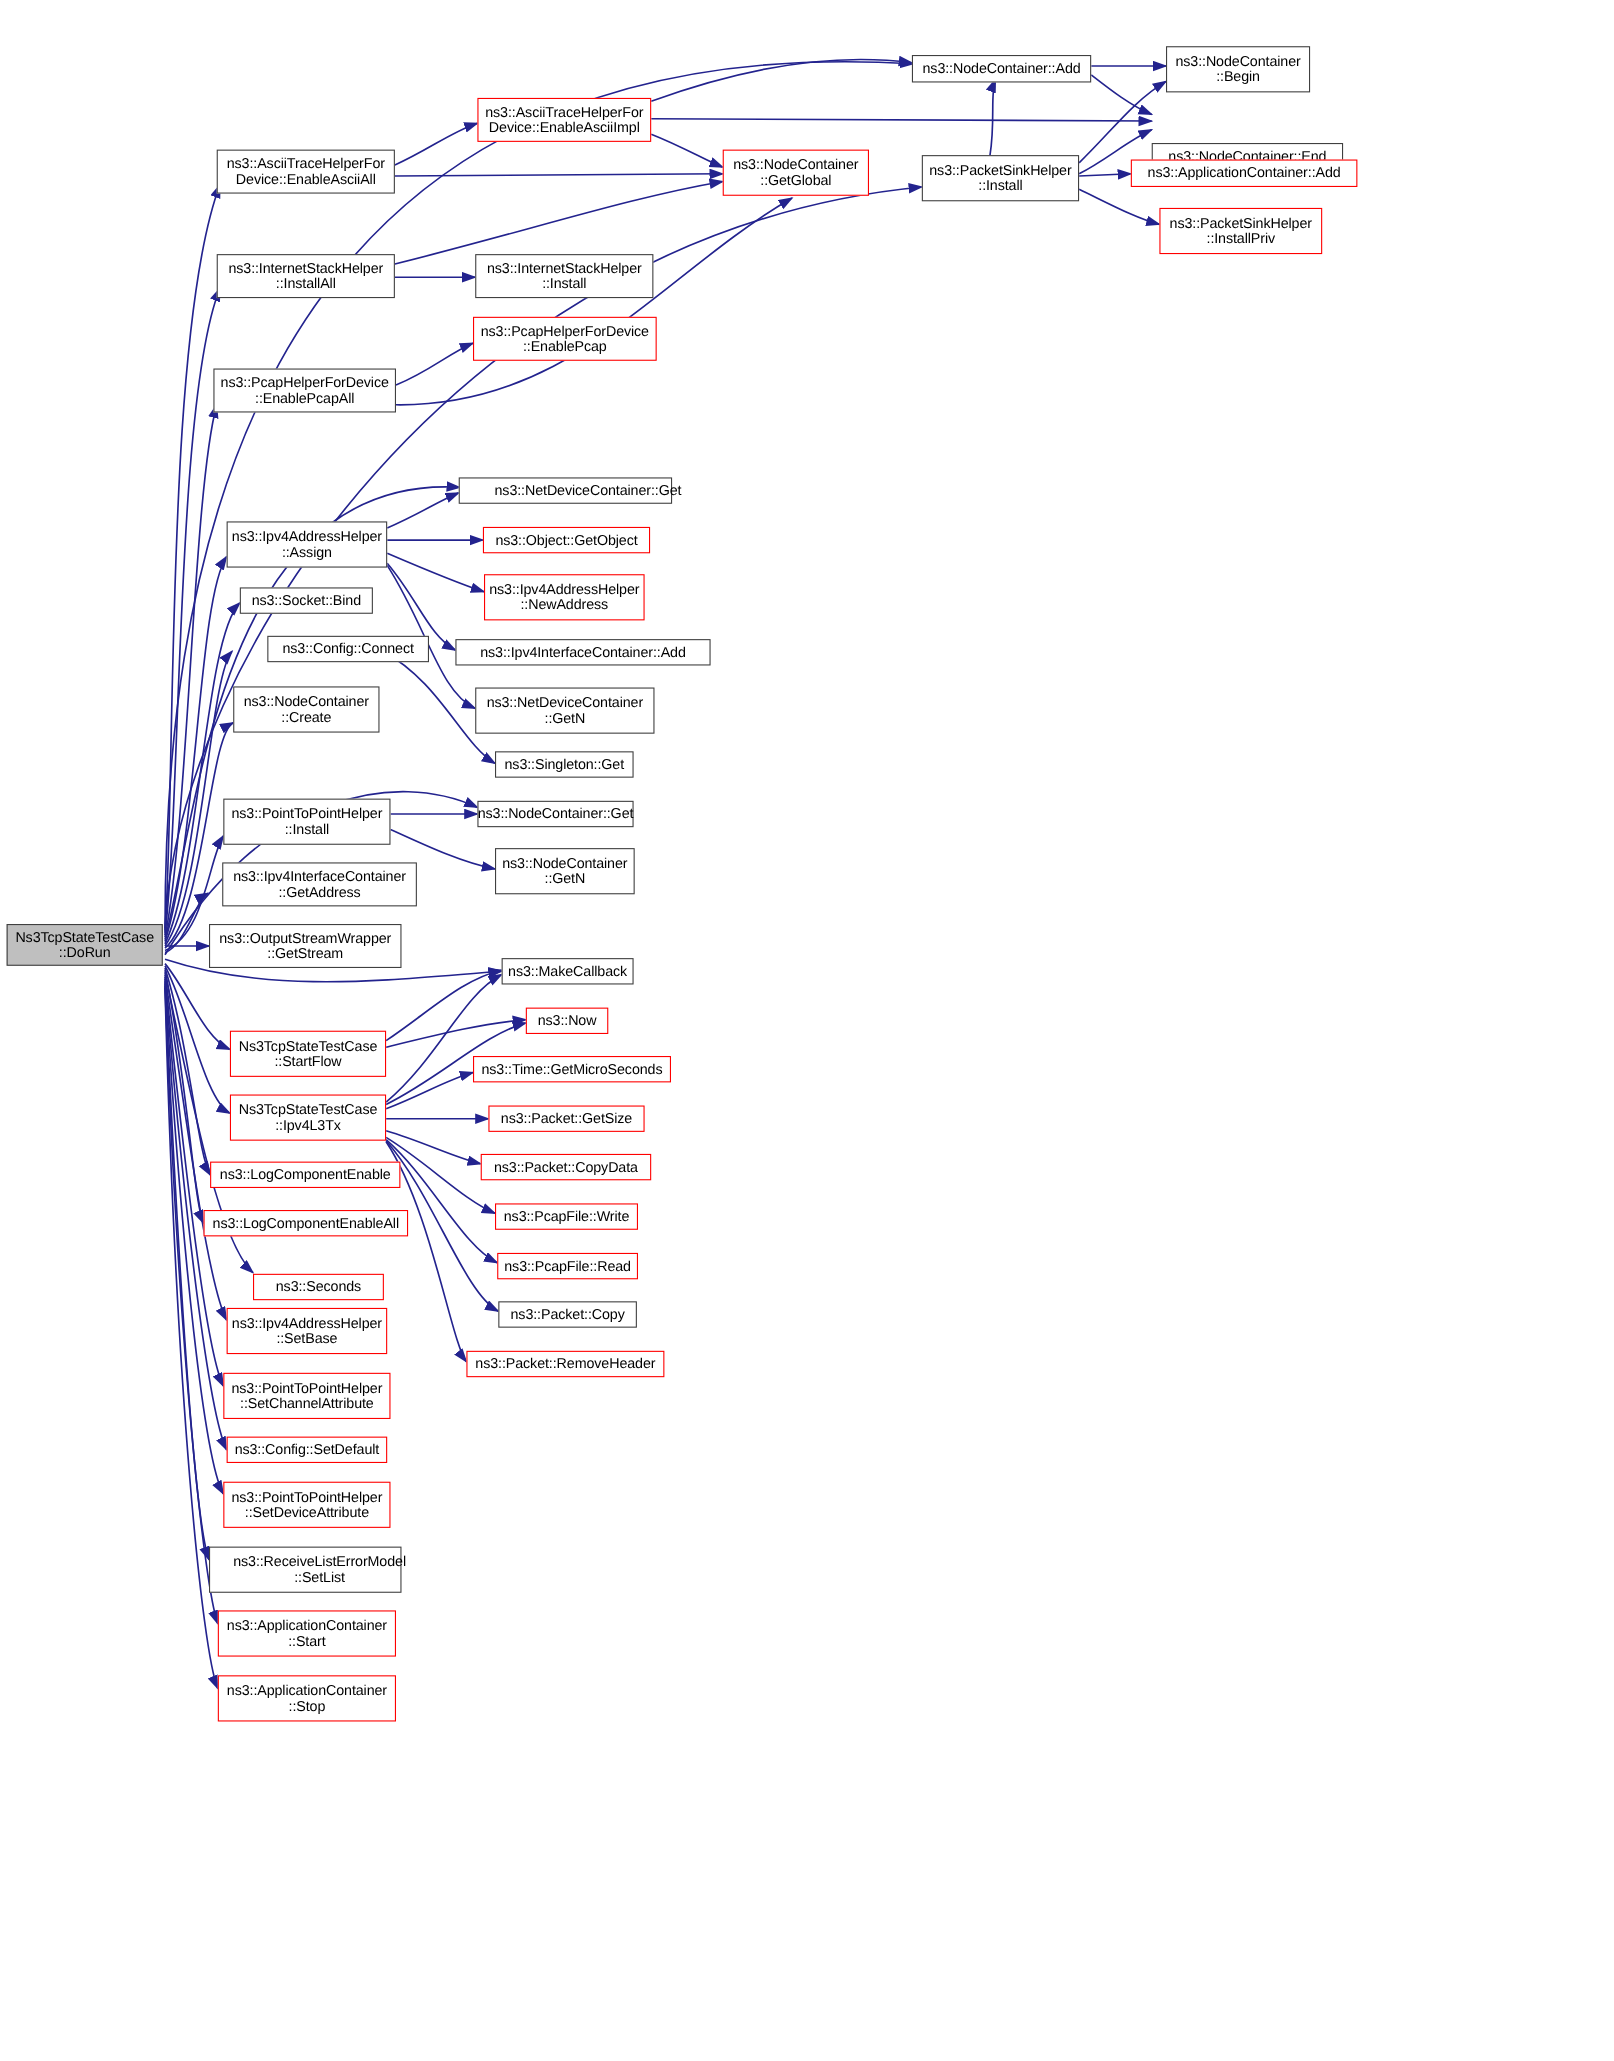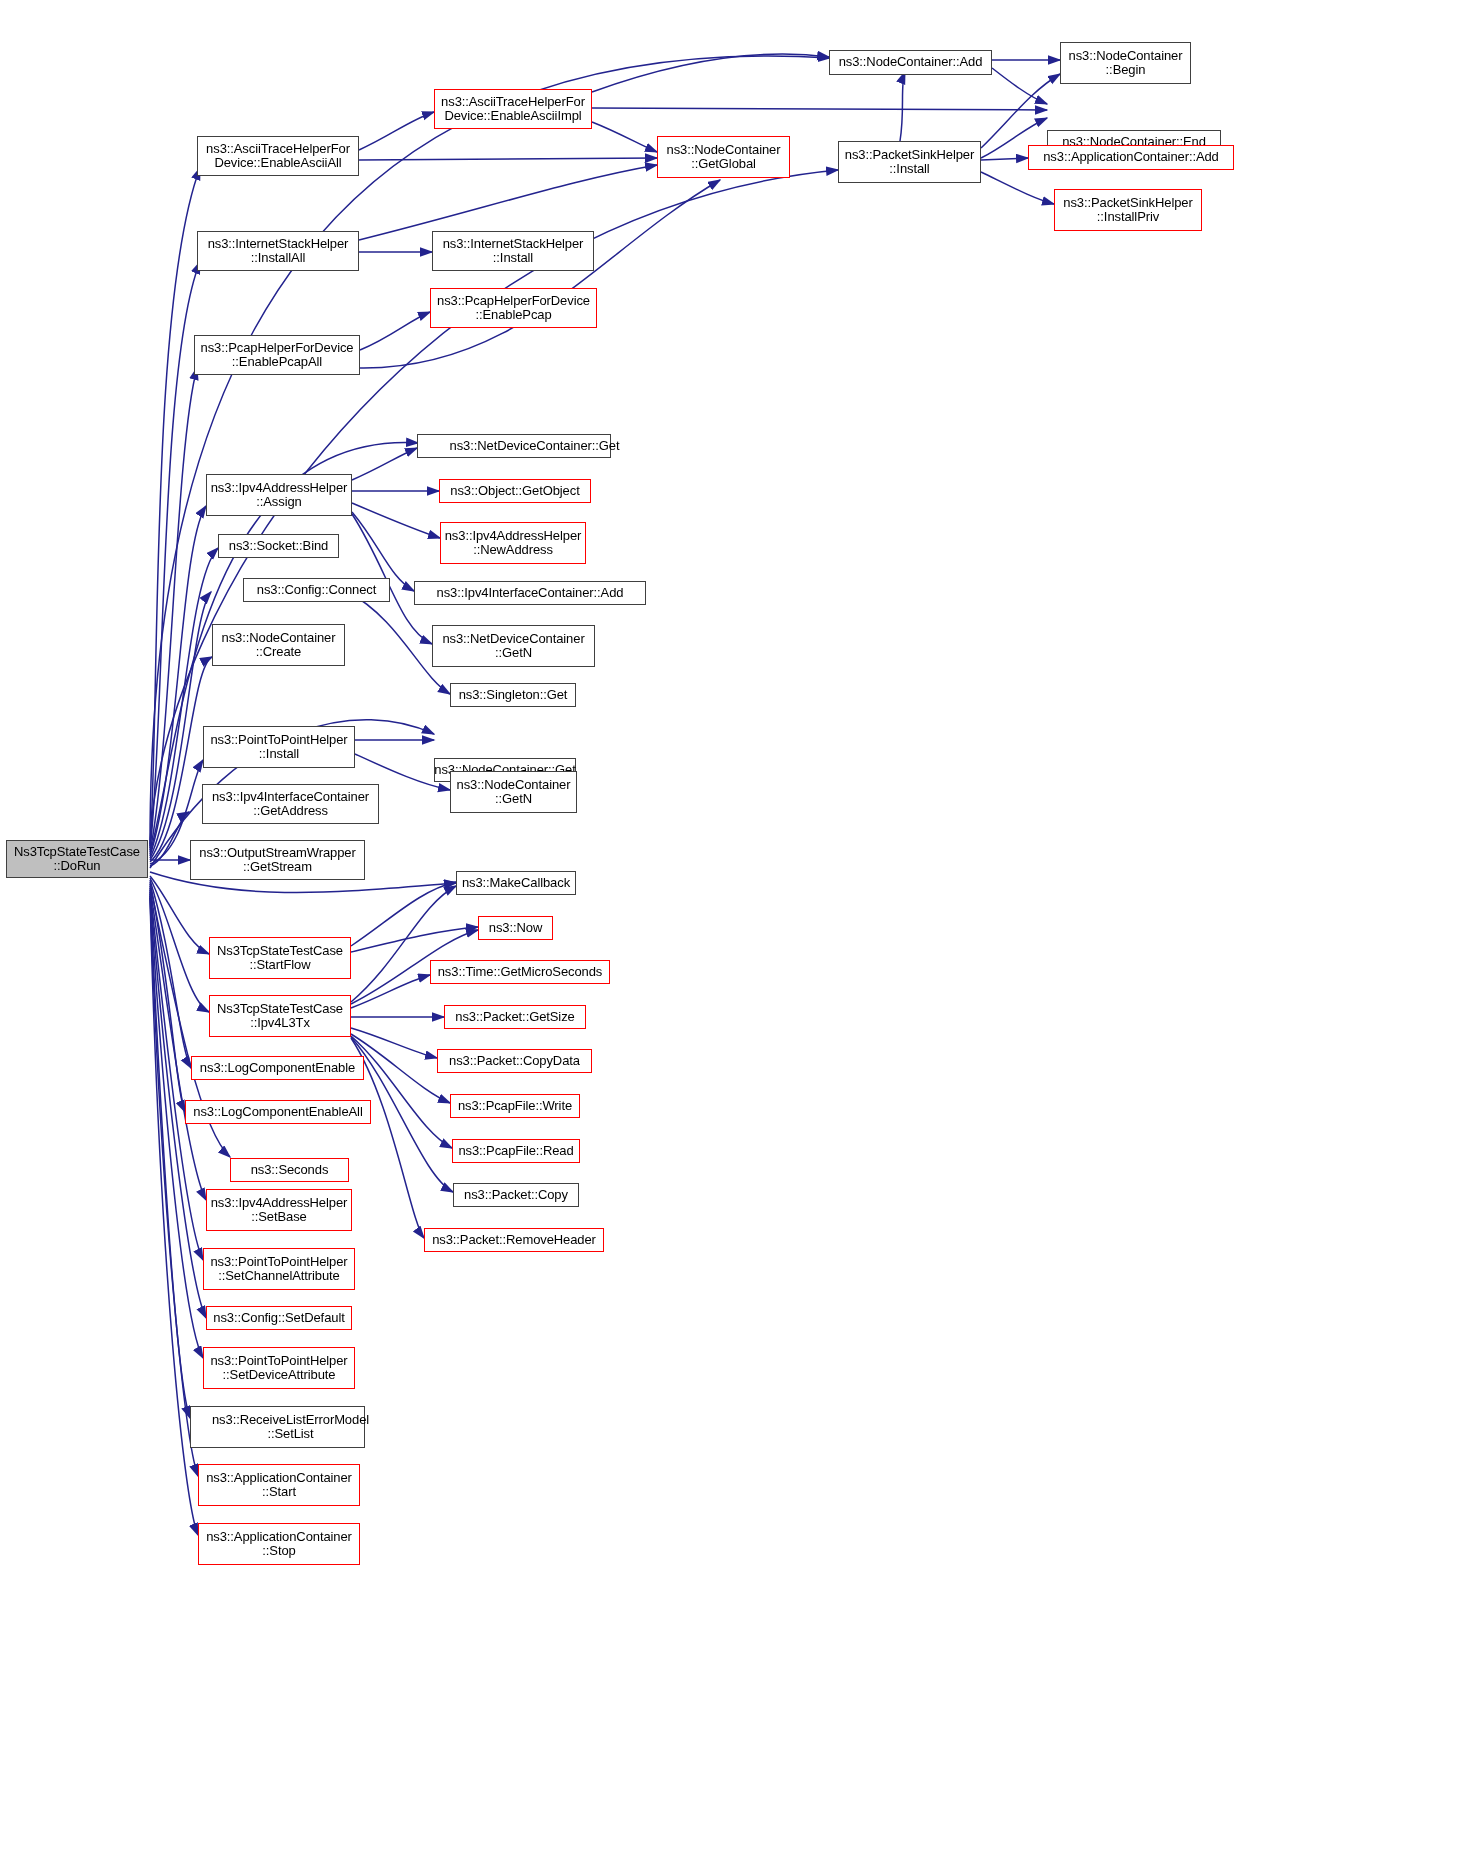--- a/index.html
+++ b/index.html
@@ -122,21 +122,21 @@
     <div class="node dark" style="left: 218px; top: 534px; width: 121px; height: 24px;">ns3::Socket::Bind</div>
     <div class="node dark" style="left: 414px; top: 581px; width: 232px; height: 24px;">ns3::Ipv4InterfaceContainer::Add</div>
     <div class="node dark" style="left: 211px; top: 578px; width: 147px; height: 24px; margin-left: 32px;">ns3::Config::Connect</div>
     <div class="node dark" style="left: 432px; top: 625px; width: 163px; height: 42px;">ns3::NetDeviceContainer
 ::GetN</div>
     <div class="node dark" style="left: 212px; top: 624px; width: 133px; height: 42px;">ns3::NodeContainer
 ::Create</div>
     <div class="node dark" style="left: 450px; top: 683px; width: 126px; height: 24px;">ns3::Singleton::Get</div>
     <div class="node dark" style="left: 203px; top: 726px; width: 152px; height: 42px;">ns3::PointToPointHelper
 ::Install</div>
-    <div class="node dark" style="left: 434px; top: 728px; width: 142px; height: 24px; margin-top: 30px;">ns3::NodeContainer::Get</div>
+    <div class="node dark" style="left: 434px; top: 728px; width: 142px; height: 24px;">ns3::NodeContainer::Get</div>
     <div class="node dark" style="left: 450px; top: 771px; width: 127px; height: 42px;">ns3::NodeContainer
 ::GetN</div>
     <div class="node dark" style="left: 189px; top: 784px; width: 177px; height: 40px; margin-left: 13px;">ns3::Ipv4InterfaceContainer
 ::GetAddress</div>
     <div class="node dark" style="left: 190px; top: 840px; width: 175px; height: 40px;">ns3::OutputStreamWrapper
 ::GetStream</div>
     <div class="node dark" style="left: 456px; top: 871px; width: 120px; height: 24px;">ns3::MakeCallback</div>
     <div class="node red" style="left: 209px; top: 937px; width: 142px; height: 42px;">Ns3TcpStateTestCase
 ::StartFlow</div>
     <div class="node red" style="left: 478px; top: 916px; width: 75px; height: 24px;">ns3::Now</div>

